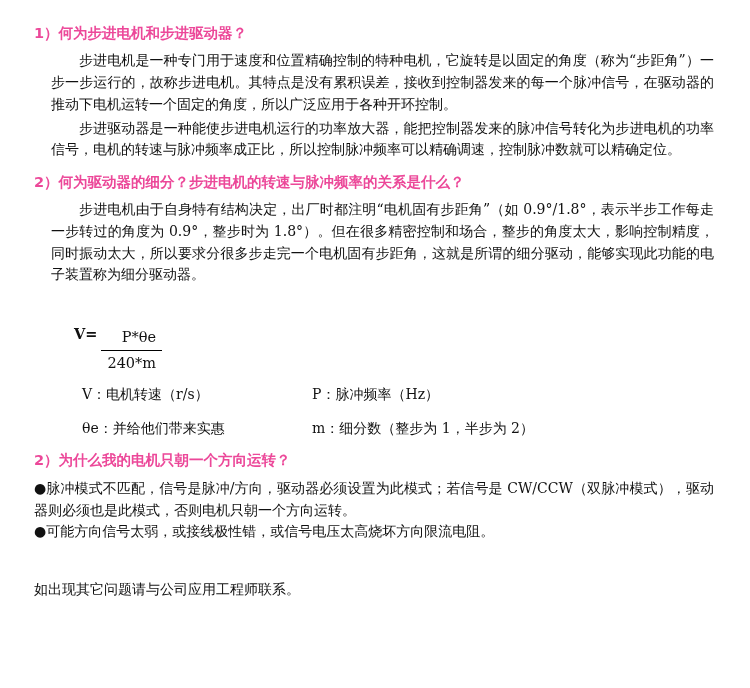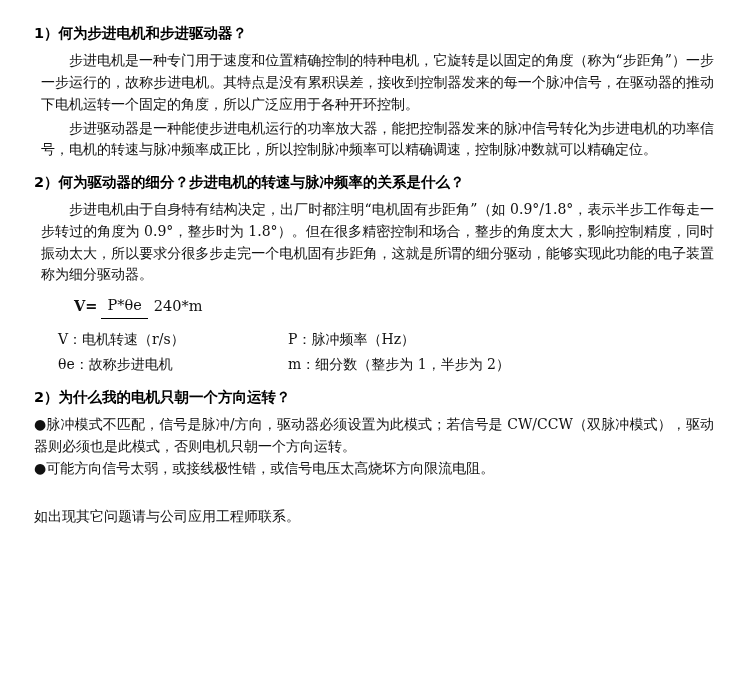--- a/index.html
+++ b/index.html
@@ -17,25 +17,25 @@
     font-size: 14px;
     line-height: 1.55;
     overflow: hidden;
   }
   .section { margin: 0 0 8px 0; }
   .q-heading {
     font-family: "DejaVu Sans", "Liberation Sans", sans-serif;
     font-weight: bold;
     font-size: 14.5px;
     margin: 10px 0 6px 0;
-    color: #000000;
+    color: #ec4899;
   }
   .para {
     text-indent: 2em;
-    margin: 0 0 2px 7px;
+    margin: 0 0 2px 17px;
     text-align: justify;
   }
   .plain-line {
     margin: 0;
     text-align: justify;
   }
   .bullet-line {
     margin: 0;
     text-align: justify;
   }
@@ -44,40 +44,41 @@
     align-items: center;
     margin: 8px 0 10px 40px;
     font-size: 14.5px;
   }
   .formula .lhs {
     margin-right: 4px;
     font-weight: bold;
   }
   .fraction {
     display: inline-flex;
-    flex-direction: row;
+    flex-direction: column;
     text-align: right;
     vertical-align: middle;
+    margin-top: 32px;
   }
   .fraction .num {
     border-bottom: 1.5px solid #000;
     padding: 0 6px 1px 6px;
   }
   .fraction .den {
     padding: 1px 6px 0 6px;
   }
   .defs {
     display: grid;
     grid-template-columns: 230px auto;
-    row-gap: 4px;
-    margin: 2px 0 6px 24px;
+    row-gap: 12px;
+    margin: 2px 0 6px 48px;
   }
   .defs span { white-space: nowrap; }
   .footer-note {
-    margin-top: 26px;
+    margin-top: 36px;
   }
 </style>
 </head>
 <body>
 
 <div class="doc">
 
   <div class="section">
     <div class="q-heading">1）何为步进电机和步进驱动器？</div>
     <p class="para">步进电机是一种专门用于速度和位置精确控制的特种电机，它旋转是以固定的角度（称为“步距角”）一步一步运行的，故称步进电机。其特点是没有累积误差，接收到控制器发来的每一个脉冲信号，在驱动器的推动下电机运转一个固定的角度，所以广泛应用于各种开环控制。</p>
@@ -92,21 +93,21 @@
       <span class="lhs">V=</span>
       <span class="fraction">
         <span class="num">P*θe</span>
         <span class="den">240*m</span>
       </span>
     </div>
 
     <div class="defs">
       <span>V：电机转速（r/s）</span>
       <span>P：脉冲频率（Hz）</span>
-      <span>θe：故称步进电机</span>
+      <span>θe：并给他们带来实惠</span>
       <span>m：细分数（整步为 1，半步为 2）</span>
     </div>
   </div>
 
 
   <div class="section">
     <div class="q-heading">2）为什么我的电机只朝一个方向运转？</div>
     <p class="bullet-line">●脉冲模式不匹配，信号是脉冲/方向，驱动器必须设置为此模式；若信号是 CW/CCW（双脉冲模式），驱动器则必须也是此模式，否则电机只朝一个方向运转。</p>
     <p class="bullet-line">●可能方向信号太弱，或接线极性错，或信号电压太高烧坏方向限流电阻。</p>
   </div>

